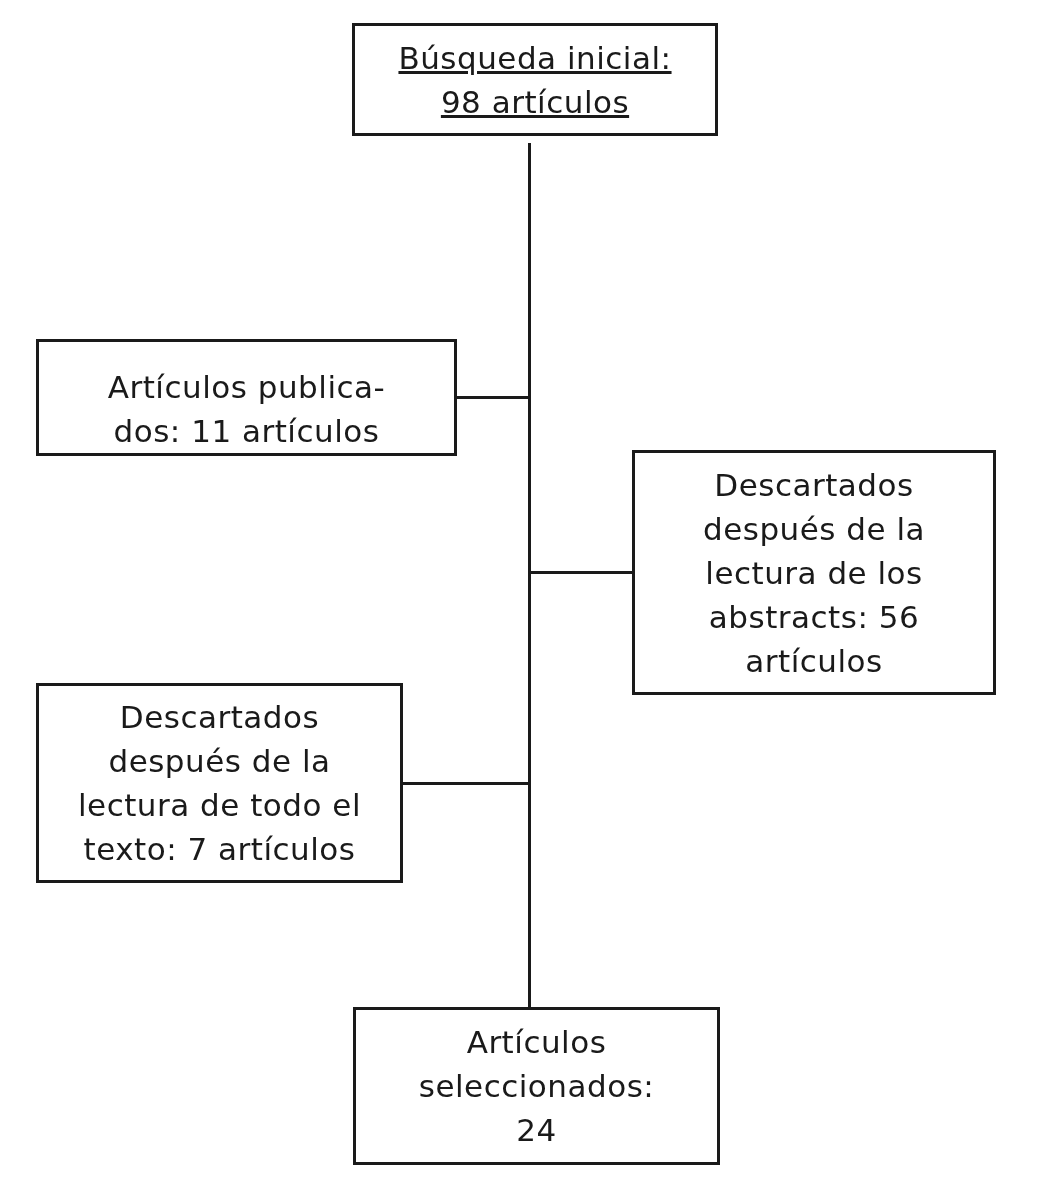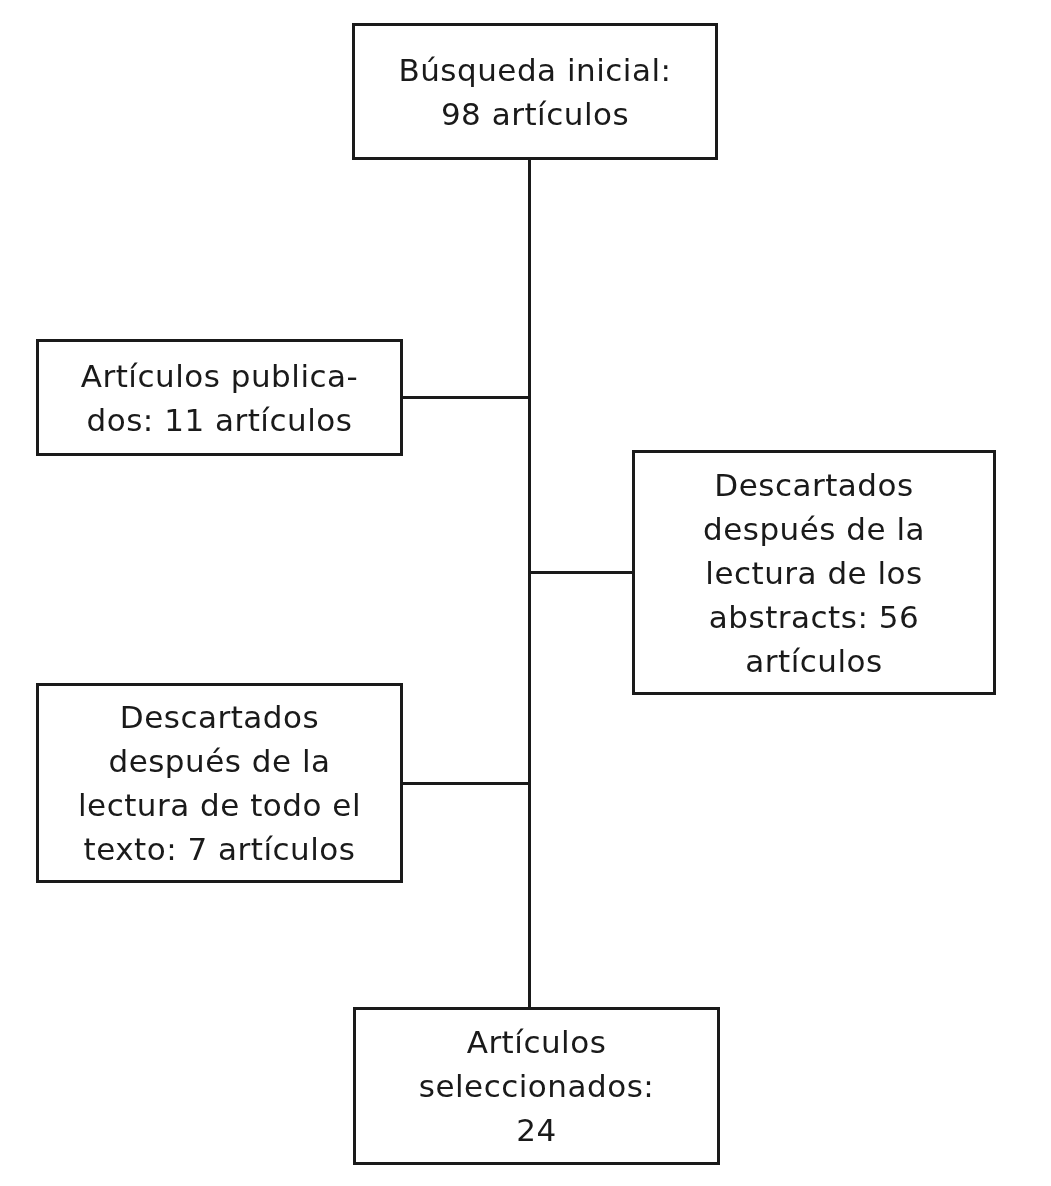--- a/index.html
+++ b/index.html
@@ -31,22 +31,22 @@
     font-size: 31px;
     line-height: 44px;
     letter-spacing: 0.5px;
   }
   .box span { white-space: pre-line; }
   .line {
     position: absolute;
     background: var(--line);
   }
   
-  .b-top    { left: 352px; top: 23px;   width: 366px; height: 137px; }
-  .b-left1  { left: 36px;  top: 339px;  width: 367px; height: 117px; }
+  .b-top    { left: 352px; top: 23px;   width: 366px; height: 113px; text-decoration: underline; }
+  .b-left1  { left: 36px;  top: 339px;  width: 421px; height: 117px; align-items: flex-end; }
   .b-right  { left: 632px; top: 450px;  width: 364px; height: 245px; }
   .b-left2  { left: 36px;  top: 683px;  width: 367px; height: 200px; }
   .b-bottom { left: 353px; top: 1007px; width: 367px; height: 158px; }
   
   .v-main { left: 528px; top: 143px; width: 3px;   height: 865px; }
   .h-c1   { left: 403px; top: 396px; width: 126px; height: 3px; }
   .h-c2   { left: 531px; top: 571px; width: 101px; height: 3px; }
   .h-c3   { left: 403px; top: 782px; width: 126px; height: 3px; }
 </style>
 </head>

